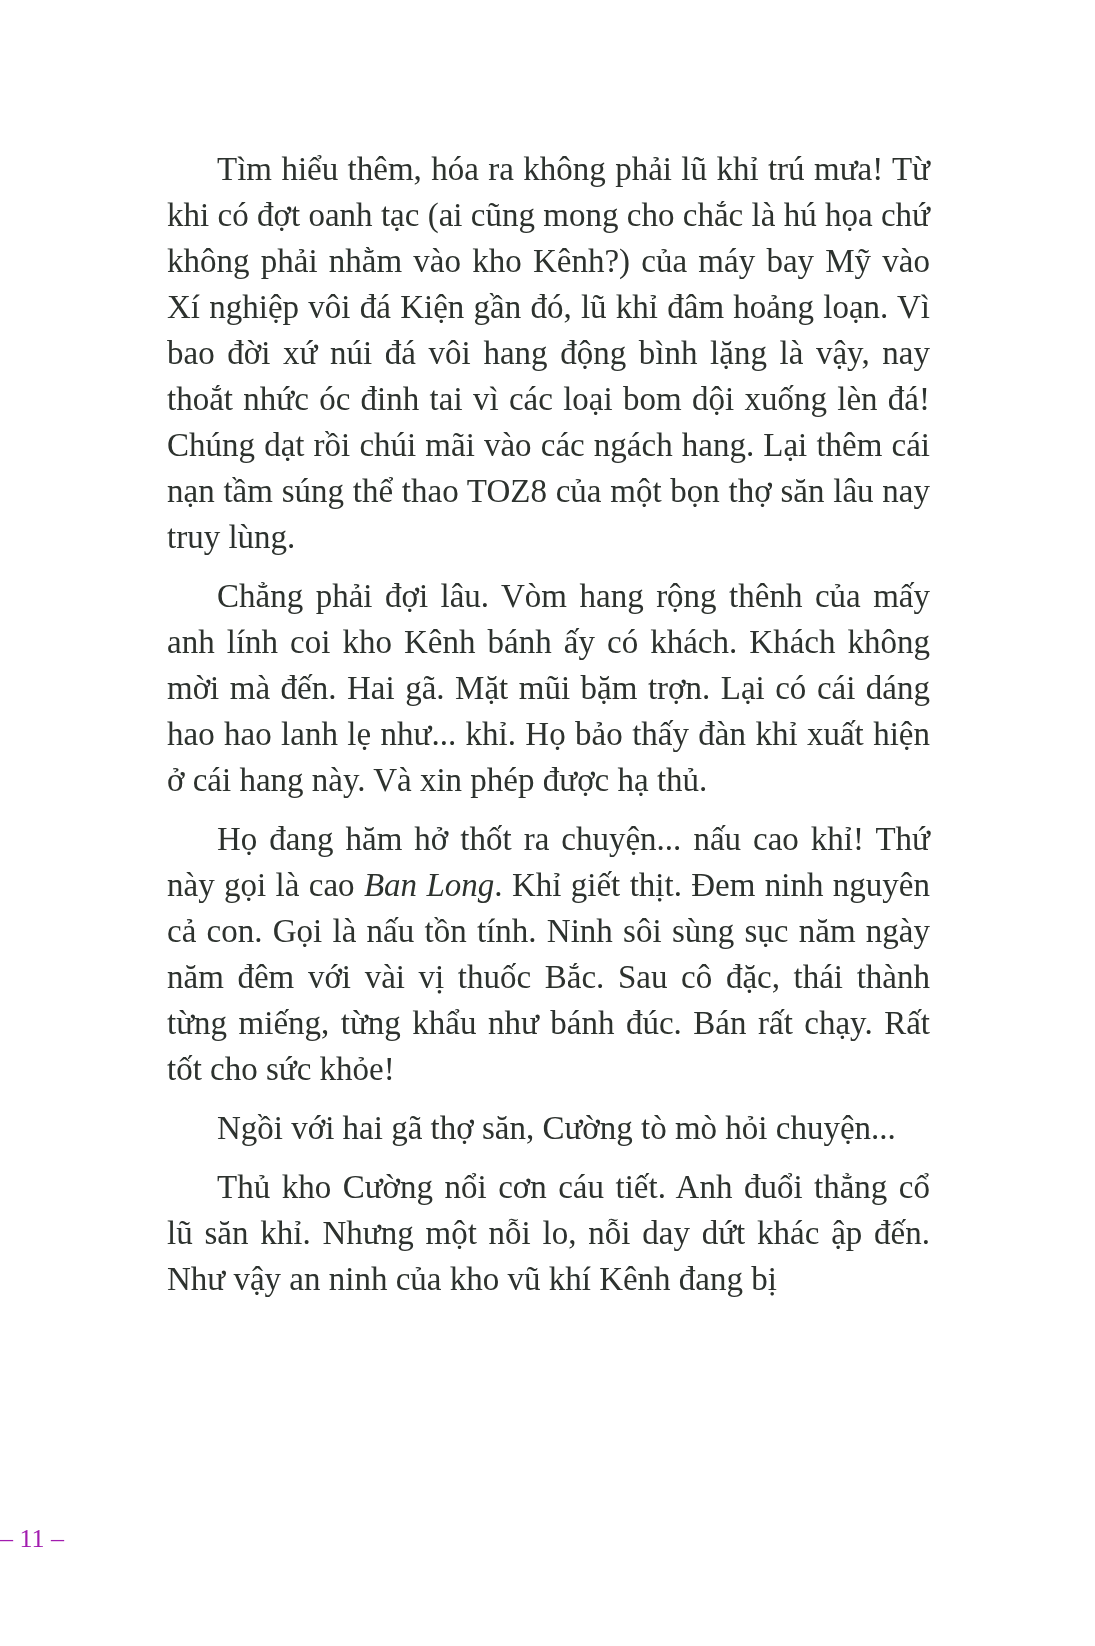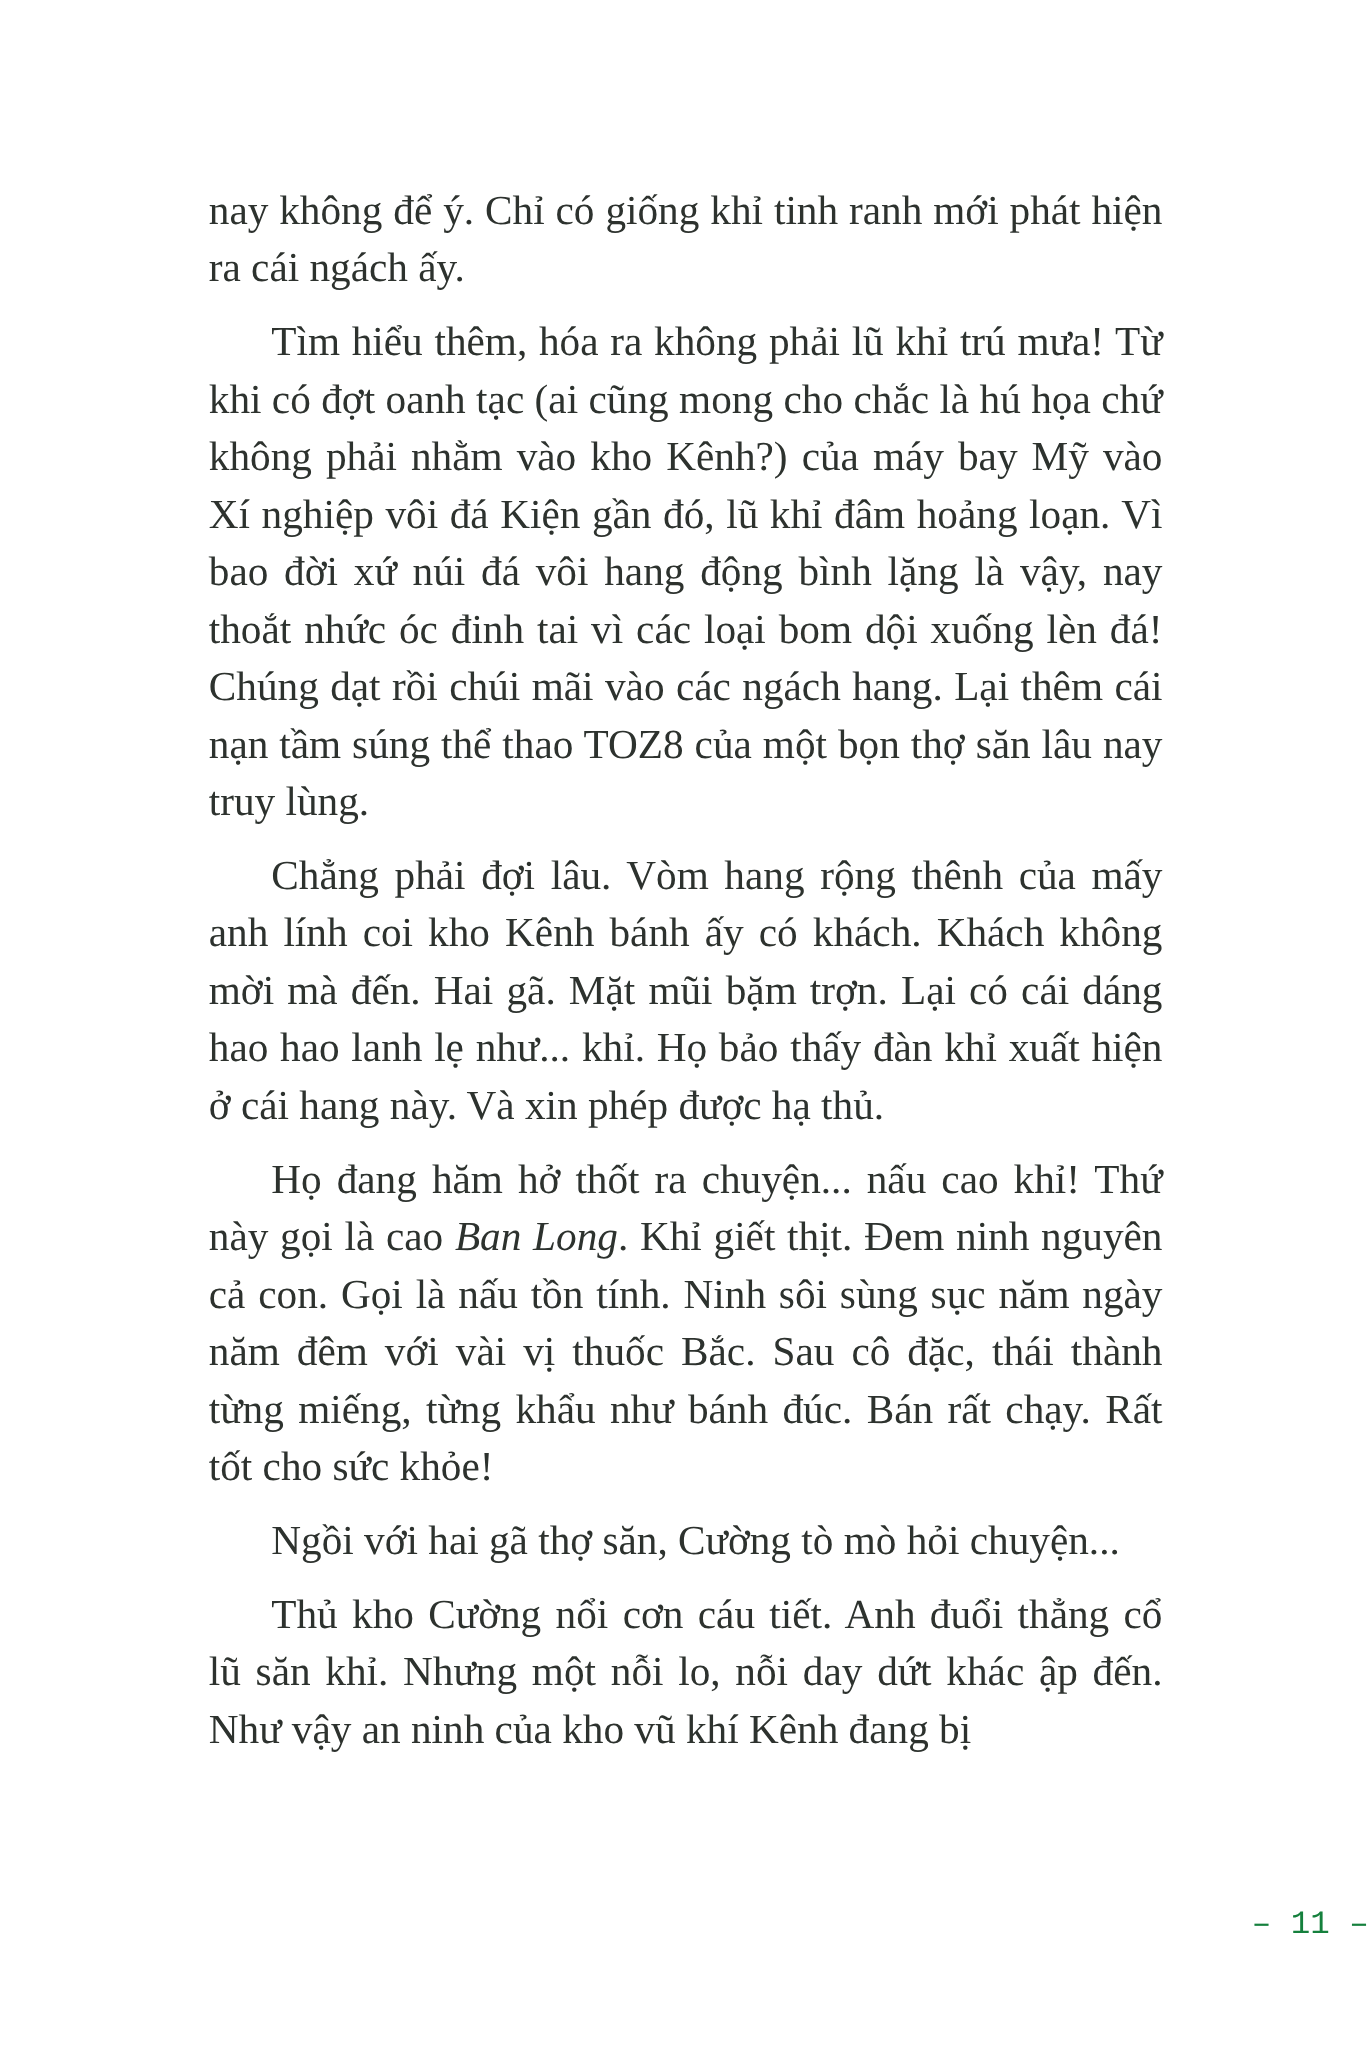--- a/index.html
+++ b/index.html
@@ -33,31 +33,30 @@
     text-indent: 0;
   }
   .para em {
     font-style: italic;
   }
   .page-footer {
     position: absolute;
     left: 0;
     top: 1524px;
     width: 100%;
-    text-align: right;
-    font-family: Liberation Mono, monospace;
+    text-align: left;
+    font-family: Liberation Serif, serif;
     font-size: 26px;
-    color: #15803d;
+    color: #a21caf;
   }
 </style>
 </head>
 <body>
 
 <div class="text-block">
-  <p class="para no-indent">nay không để ý. Chỉ có giống khỉ tinh ranh mới phát hiện ra cái ngách ấy.</p>
 
   <p class="para">Tìm hiểu thêm, hóa ra không phải lũ khỉ trú mưa! Từ khi có đợt oanh tạc (ai cũng mong cho chắc là hú họa chứ không phải nhằm vào kho Kênh?) của máy bay Mỹ vào Xí nghiệp vôi đá Kiện gần đó, lũ khỉ đâm hoảng loạn. Vì bao đời xứ núi đá vôi hang động bình lặng là vậy, nay thoắt nhức óc đinh tai vì các loại bom dội xuống lèn đá! Chúng dạt rồi chúi mãi vào các ngách hang. Lại thêm cái nạn tầm súng thể thao TOZ8 của một bọn thợ săn lâu nay truy lùng.</p>
 
   <p class="para">Chẳng phải đợi lâu. Vòm hang rộng thênh của mấy anh lính coi kho Kênh bánh ấy có khách. Khách không mời mà đến. Hai gã. Mặt mũi bặm trợn. Lại có cái dáng hao hao lanh lẹ như... khỉ. Họ bảo thấy đàn khỉ xuất hiện ở cái hang này. Và xin phép được hạ thủ.</p>
 
   <p class="para"><span>Họ đang hăm hở thốt ra chuyện... nấu cao khỉ! Thứ này gọi là cao </span><em>Ban Long</em><span>. Khỉ giết thịt. Đem ninh nguyên cả con. Gọi là nấu tồn tính. Ninh sôi sùng sục năm ngày năm đêm với vài vị thuốc Bắc. Sau cô đặc, thái thành từng miếng, từng khẩu như bánh đúc. Bán rất chạy. Rất tốt cho sức khỏe!</span></p>
 
   <p class="para">Ngồi với hai gã thợ săn, Cường tò mò hỏi chuyện...</p>
 
   <p class="para">Thủ kho Cường nổi cơn cáu tiết. Anh đuổi thẳng cổ lũ săn khỉ. Nhưng một nỗi lo, nỗi day dứt khác ập đến. Như vậy an ninh của kho vũ khí Kênh đang bị</p>

